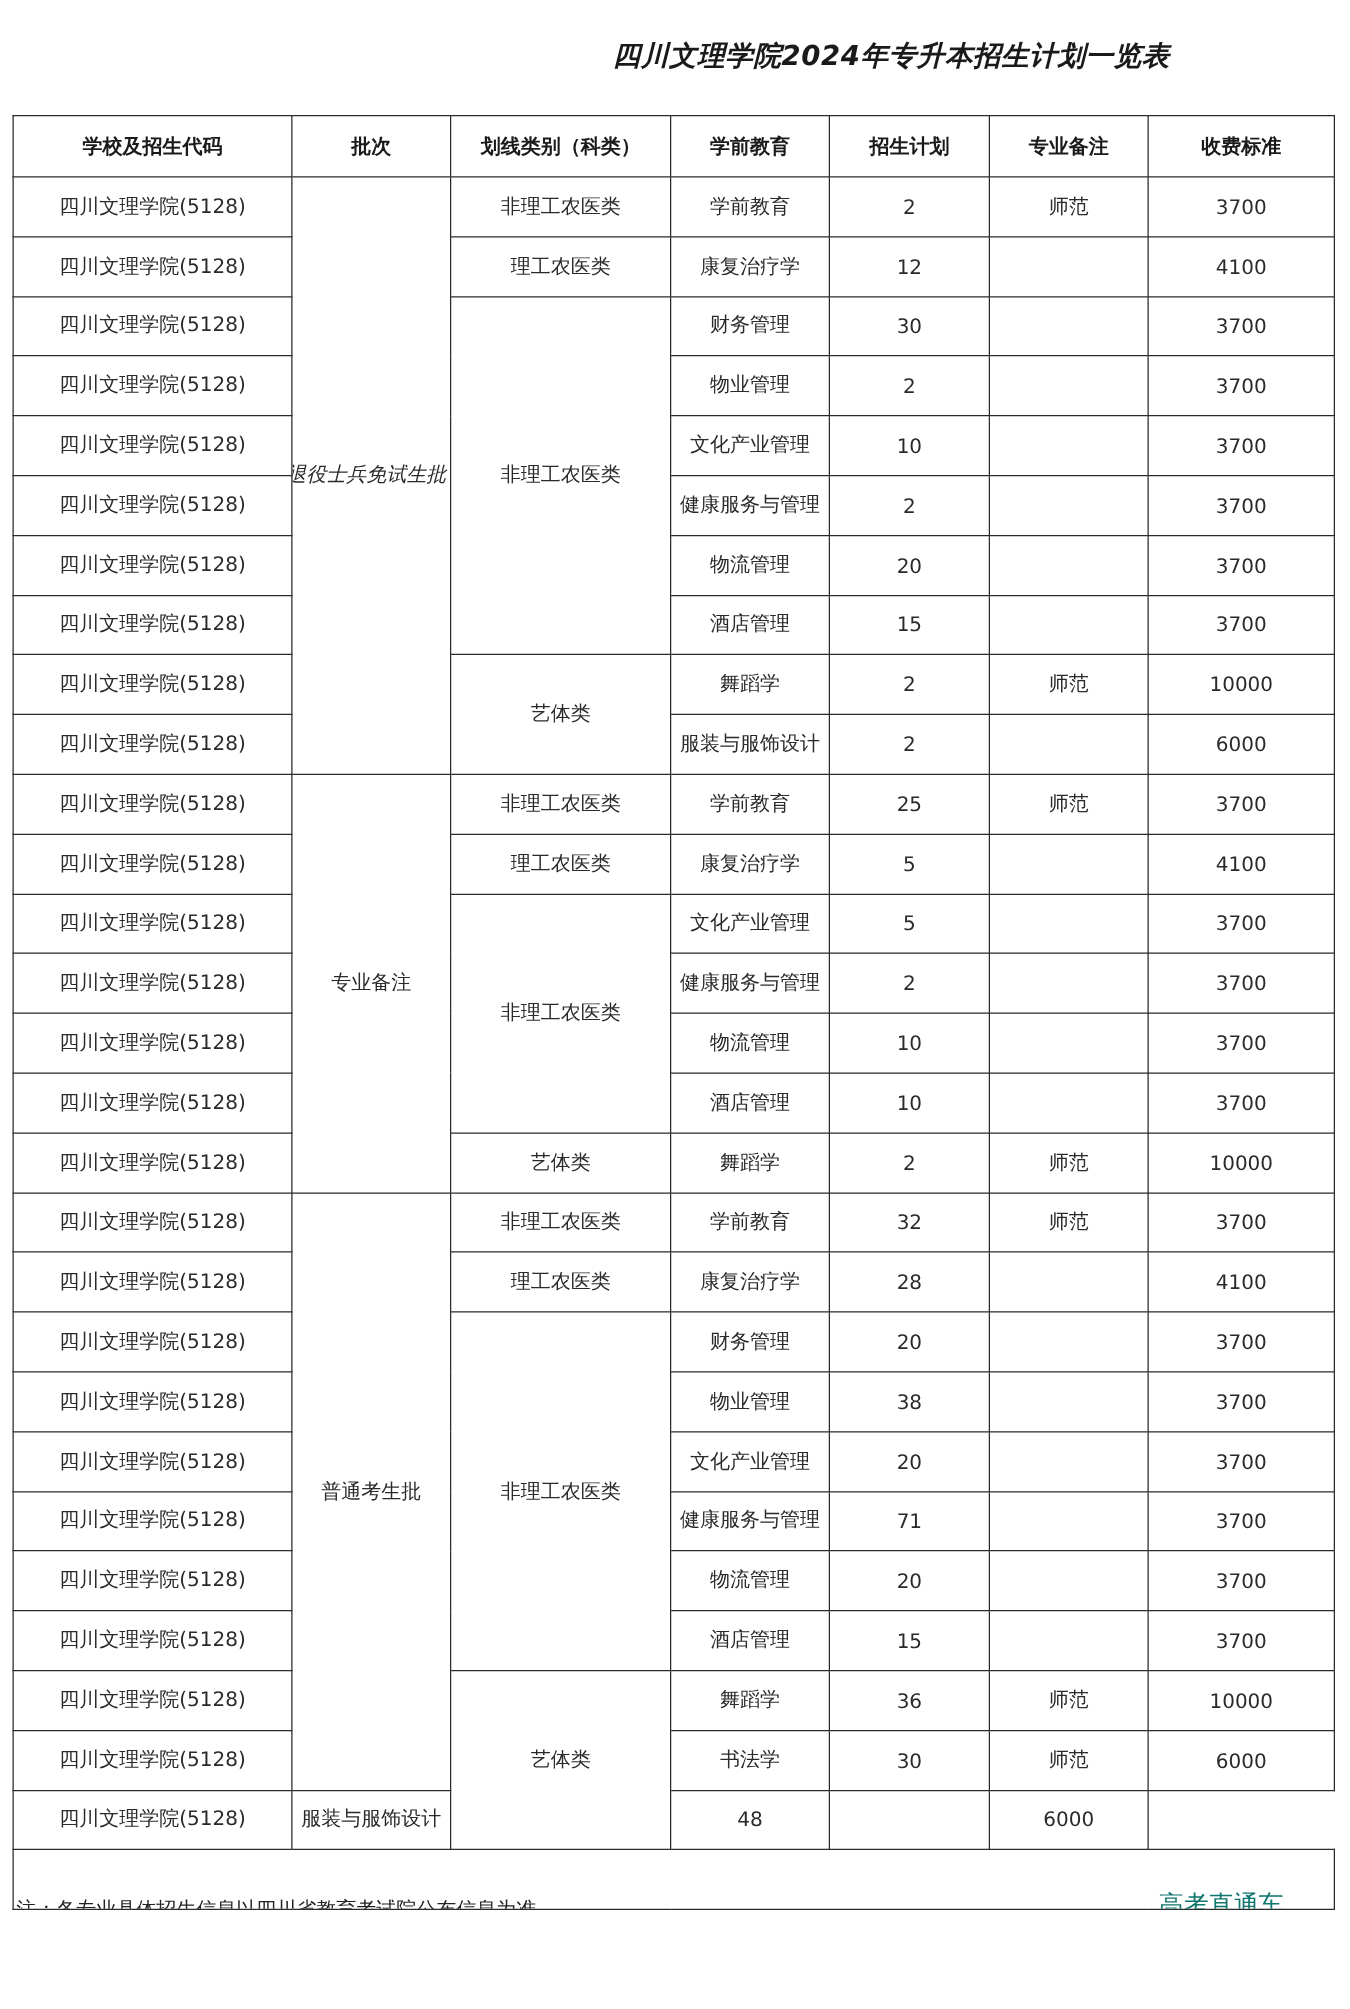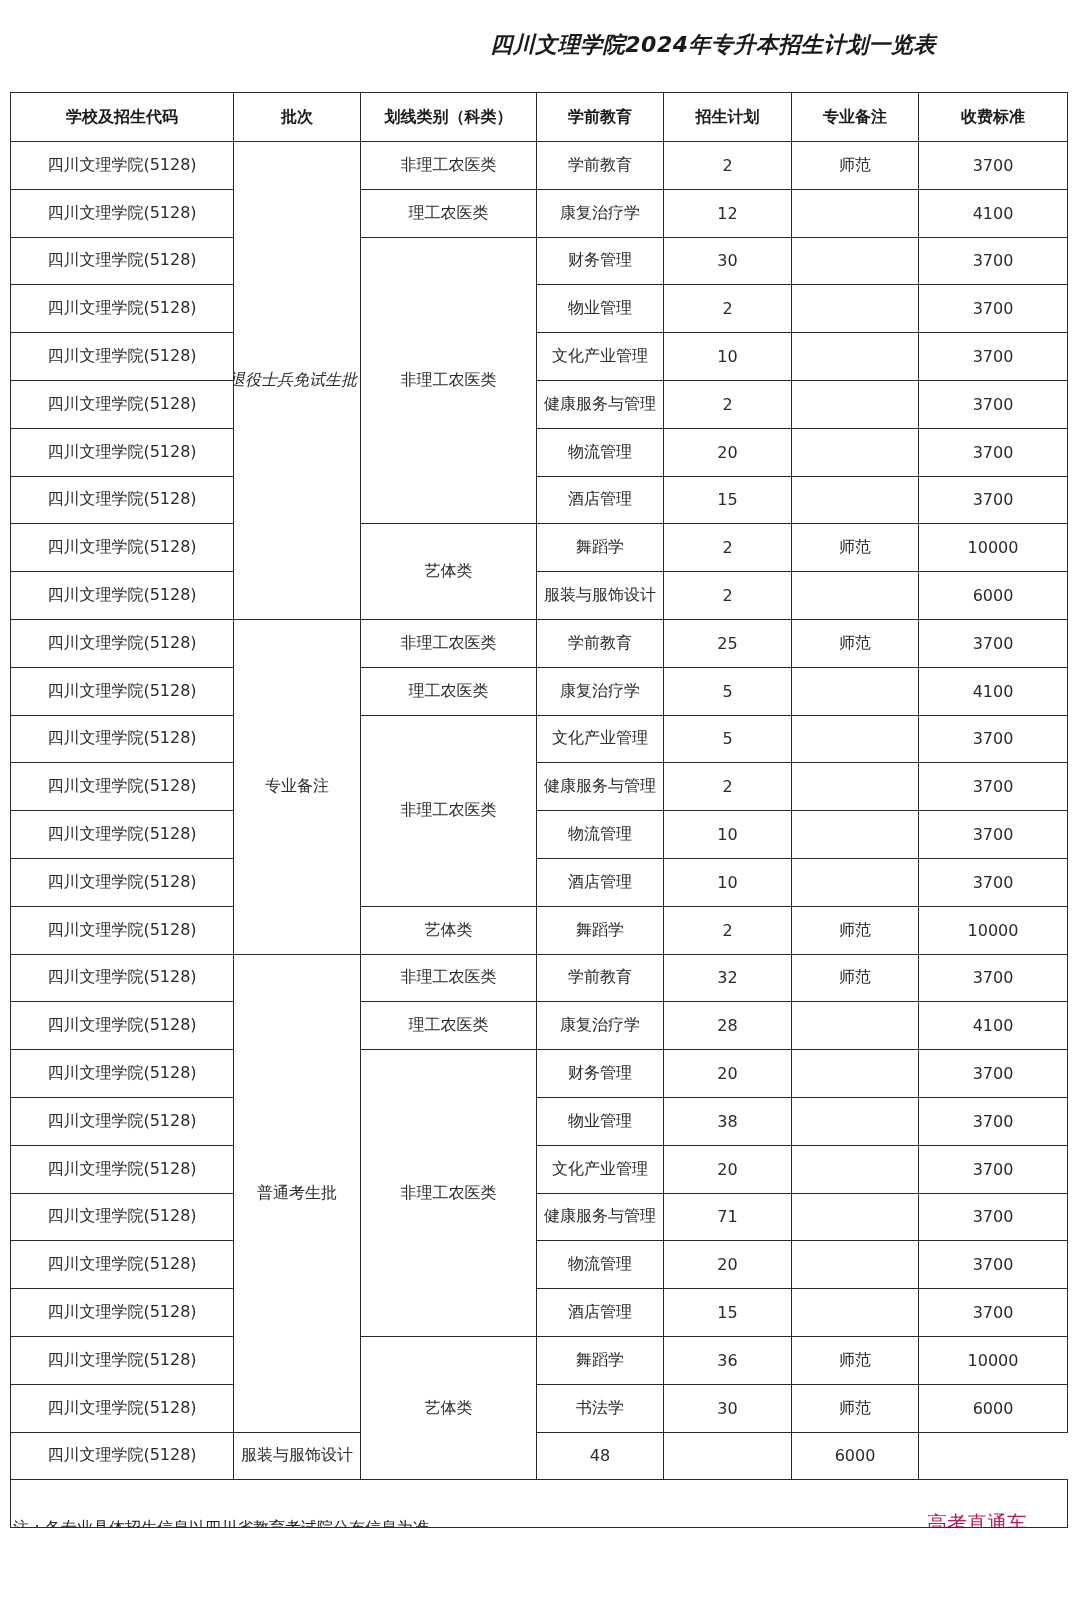--- a/index.html
+++ b/index.html
@@ -11,21 +11,21 @@
                border-collapse: collapse; table-layout: fixed; }
   table.plan td, table.plan th { border: 1.5px solid #2a2a2a; text-align: center;
                vertical-align: middle; padding: 0; font-size: 16px; color: #2a2a2a;
                overflow: hidden; white-space: nowrap; }
   table.plan th { height: 48px; font-weight: bold; font-size: 16px; color: #1a1a1a; }
   table.plan td { height: 46.8px; }
   td.batch-clip { text-align: center; font-style: italic; }
   td.batch-clip span { display: inline-block; margin-left: -8px; }
   td.note-cell { height: 112px; text-align: left; position: relative; border-color: #888; }
   .note-text { position: absolute; left: 2px; top: 38px; font-size: 16px; color: #222; }
-  .watermark { position: absolute; right: 40px; top: 30px; font-size: 20px; color: #be185d; }
+  .watermark { position: absolute; right: 40px; top: 30px; font-size: 20px; color: #0f766e; }
 </style>
 </head>
 <body>
 
 <div class="title">四川文理学院2024年专升本招生计划一览表</div>
 
 <table class="plan">
   <colgroup>
     <col style="width:223px">
       <col style="width:127px">

